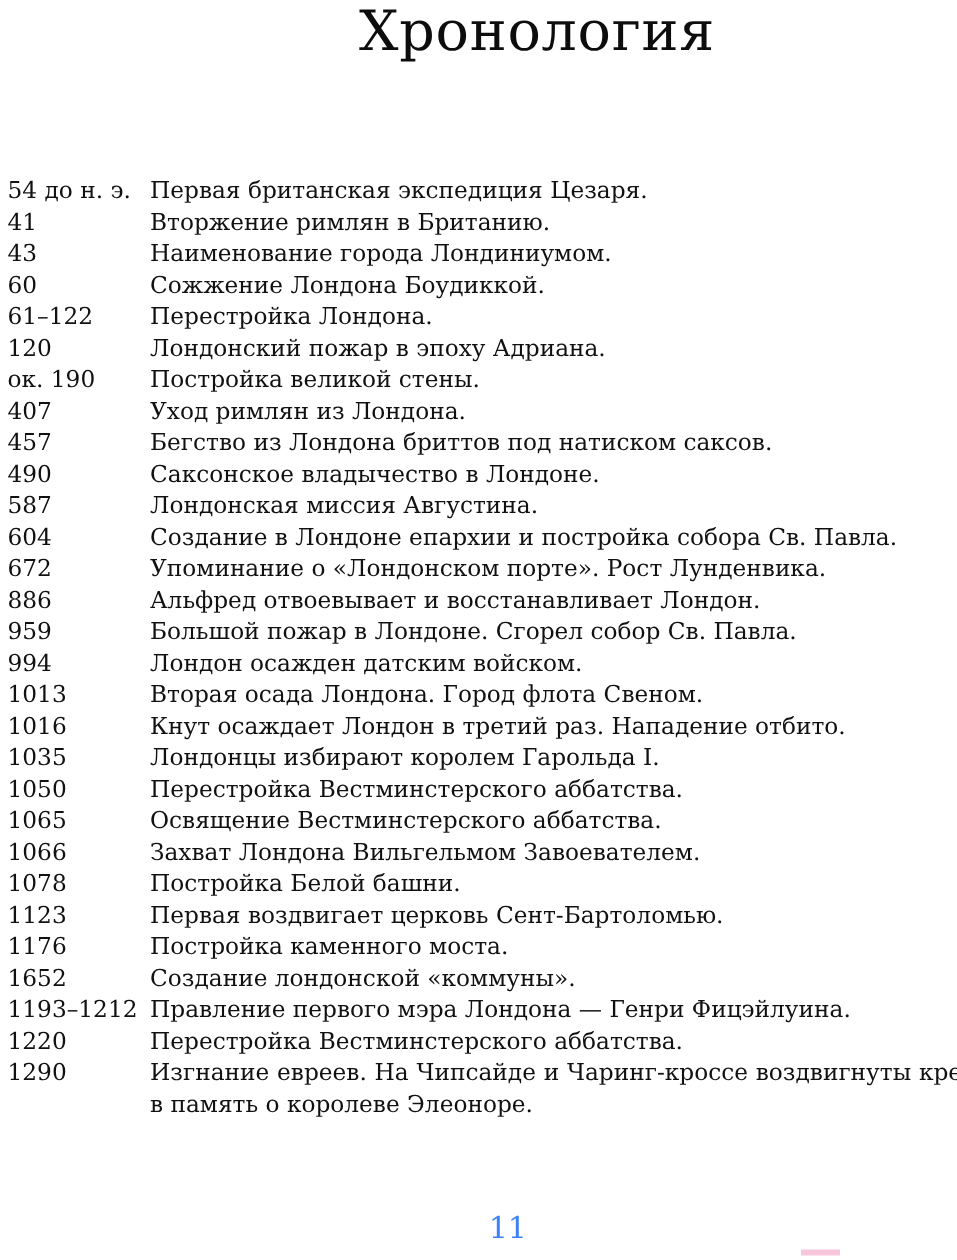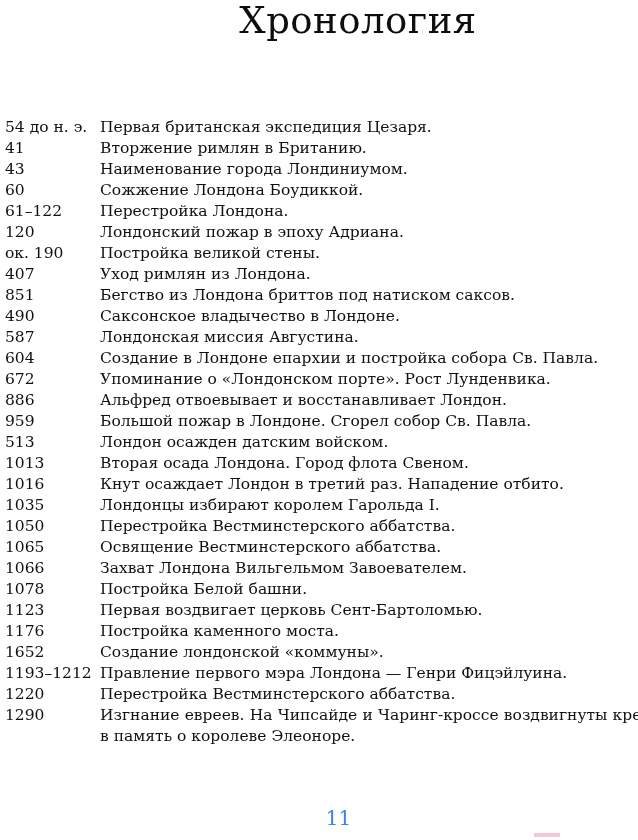--- a/index.html
+++ b/index.html
@@ -113,21 +113,21 @@
       <span class="timeline-year">ок. 190</span>
       <span class="timeline-event">Постройка великой стены.</span>
     </div>
 
     <div class="timeline-row">
       <span class="timeline-year">407</span>
       <span class="timeline-event">Уход римлян из Лондона.</span>
     </div>
 
     <div class="timeline-row">
-      <span class="timeline-year">851</span>
+      <span class="timeline-year">457</span>
       <span class="timeline-event">Бегство из Лондона бриттов под натиском саксов.</span>
     </div>
 
     <div class="timeline-row">
       <span class="timeline-year">490</span>
       <span class="timeline-event">Саксонское владычество в Лондоне.</span>
     </div>
 
     <div class="timeline-row">
       <span class="timeline-year">587</span>
@@ -150,21 +150,21 @@
       <span class="timeline-event">Альфред отвоевывает и восстанавливает Лондон.</span>
     </div>
 
 
     <div class="timeline-row">
       <span class="timeline-year">959</span>
       <span class="timeline-event">Большой пожар в Лондоне. Сгорел собор Св. Павла.</span>
     </div>
 
     <div class="timeline-row">
-      <span class="timeline-year">513</span>
+      <span class="timeline-year">994</span>
       <span class="timeline-event">Лондон осажден датским войском.</span>
     </div>
 
     <div class="timeline-row">
       <span class="timeline-year">1013</span>
       <span class="timeline-event">Вторая осада Лондона. Город флота Свеном.</span>
     </div>
 
     <div class="timeline-row">
       <span class="timeline-year">1016</span>

